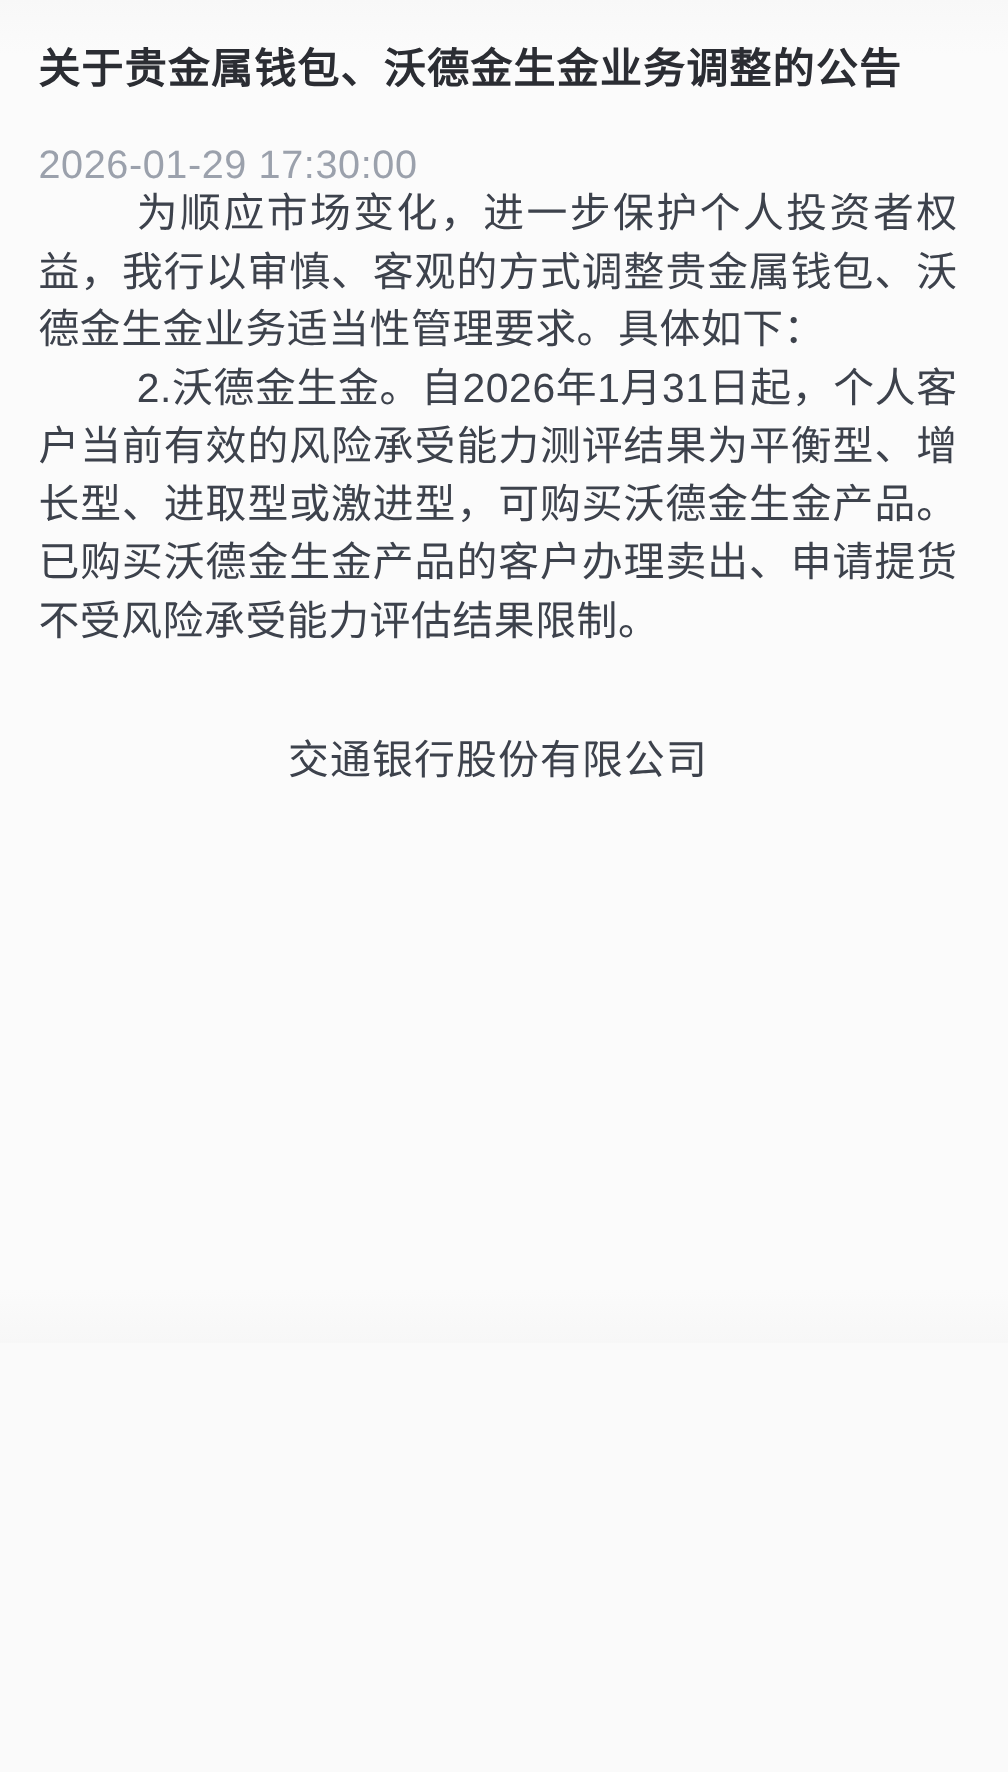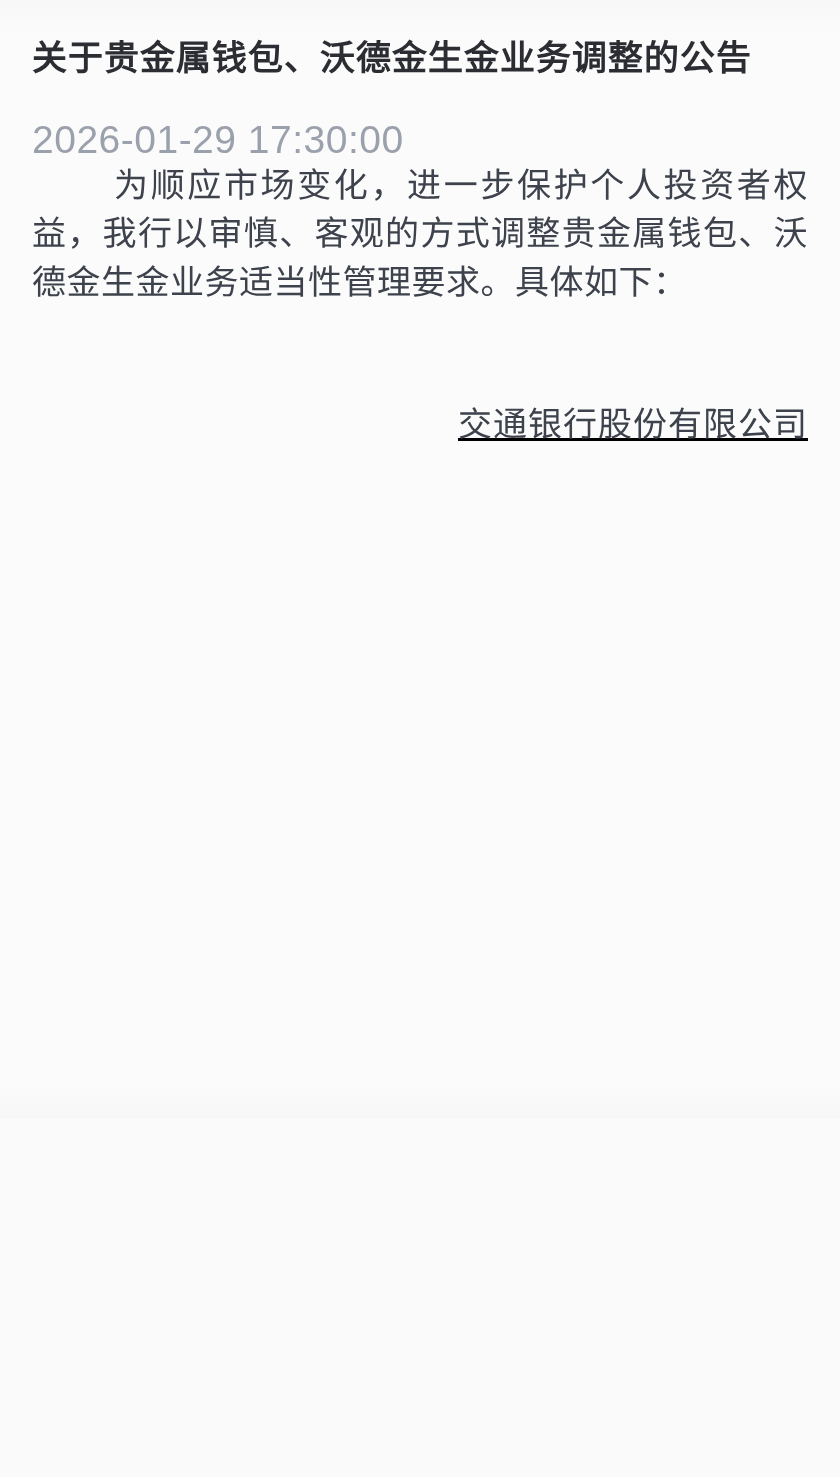--- a/index.html
+++ b/index.html
@@ -6,33 +6,33 @@
   html, body {
     width: 840px;
     height: 1477px;
     background: #fafafa;
     overflow: hidden;
     font-family: "Liberation Sans", "DejaVu Sans", sans-serif;
   }
   .page {
     width: 840px;
     height: 1119px;
-    padding: 36px 32px 0 32px;
+    padding: 36px 42px 0 32px;
     background: linear-gradient(180deg, #f8f8f8 0%, #fbfbfb 4%, #fbfbfb 96%, #f7f7f7 100%);
   }
   .doc-title {
     font-size: 35px;
     font-weight: 700;
     color: #2b2d33;
     line-height: 1.25;
     letter-spacing: 1px;
   }
   .doc-date {
     margin-top: 40px;
-    font-size: 39px;
+    font-size: 33px;
     font-weight: 400;
     color: #9ba1ac;
     line-height: 1.05;
     letter-spacing: 0.5px;
   }
   .salutation {
     margin-top: 16px;
     font-size: 34px;
     color: #3d424c;
     line-height: 48px;
@@ -42,23 +42,22 @@
   }
   .body-text p {
     font-size: 34px;
     color: #3d424c;
     line-height: 48.5px;
     text-indent: 82px;
     letter-spacing: 0.5px;
     text-align: justify;
   }
   .sign-block {
-    margin-top: 100px;
-    text-align: right;
-    text-decoration: underline;
+    margin-top: 74px;
+    text-align: center;
   }
   .sign-company {
     font-size: 34px;
     color: #3d424c;
     line-height: 36px;
     letter-spacing: 1px;
   }
   .sign-date {
     margin-top: 42px;
     font-size: 34px;
@@ -72,19 +71,20 @@
 
 <div class="page">
 
   <h1 class="doc-title">关于贵金属钱包、沃德金生金业务调整的公告</h1>
 
   <div class="doc-date">2026-01-29 17:30:00</div>
 
 
   <div class="body-text">
     <p>为顺应市场变化，进一步保护个人投资者权益，我行以审慎、客观的方式调整贵金属钱包、沃德金生金业务适当性管理要求。具体如下：</p>
+    <p>2.沃德金生金。自2026年1月31日起，个人客户当前有效的风险承受能力测评结果为平衡型、增长型、进取型或激进型，可购买沃德金生金产品。已购买沃德金生金产品的客户办理卖出、申请提货不受风险承受能力评估结果限制。</p>
   </div>
 
   <div class="sign-block">
     <div class="sign-company">交通银行股份有限公司</div>
   </div>
 
 </div>
 
 </body></html>

